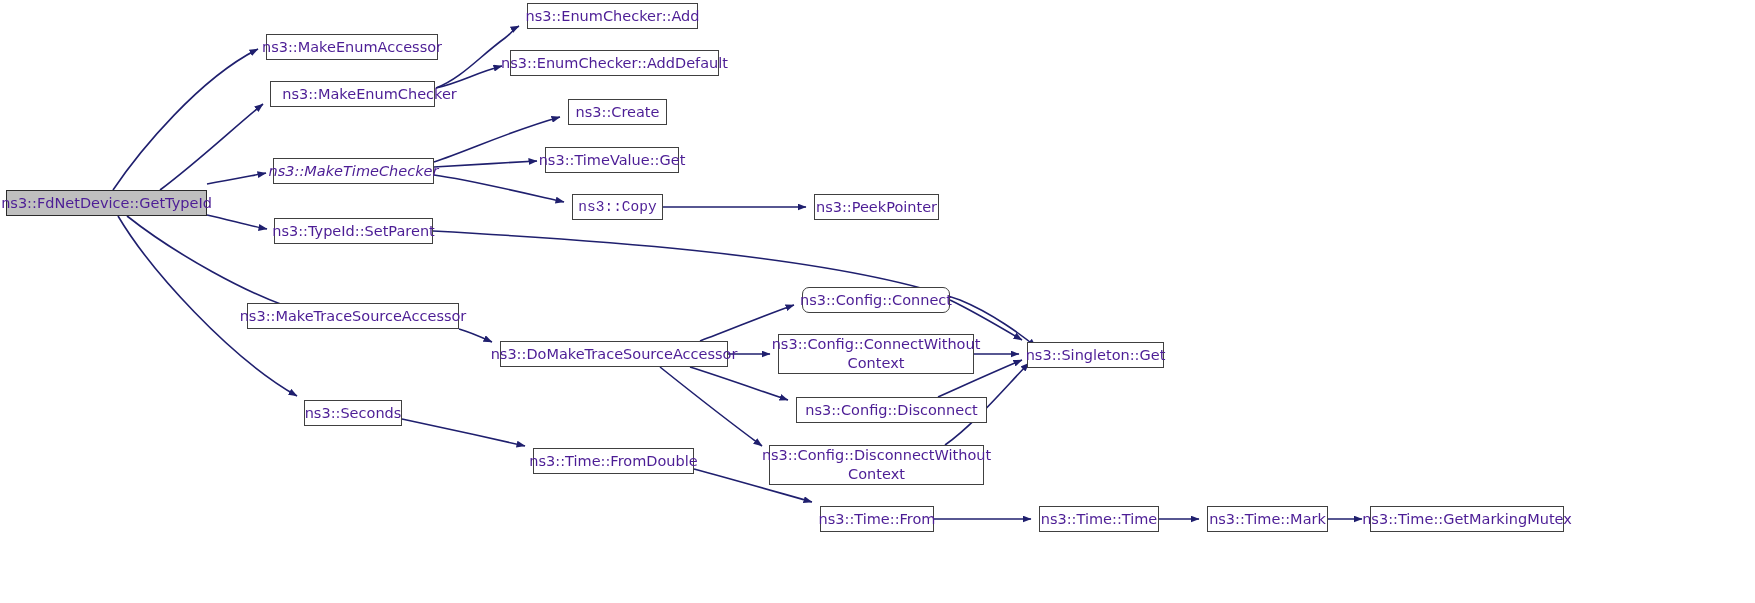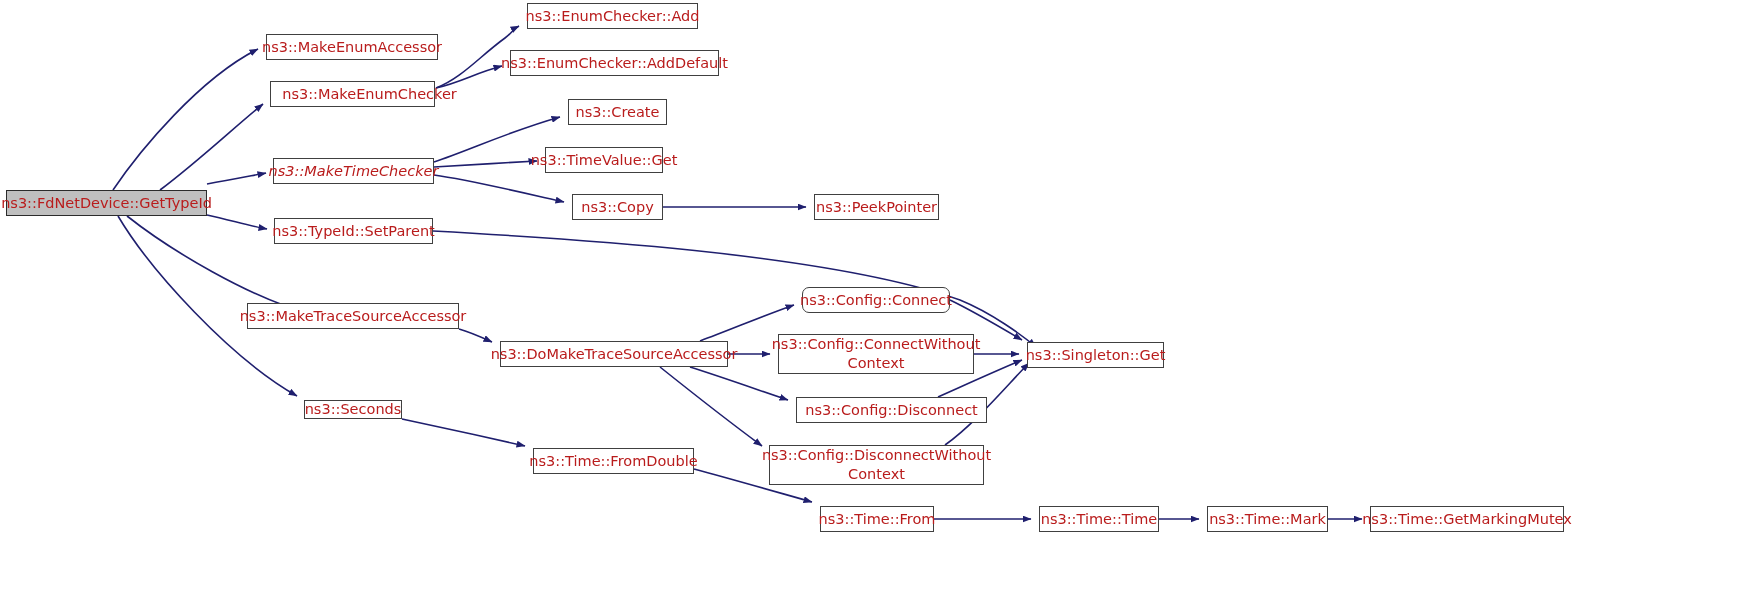--- a/index.html
+++ b/index.html
@@ -22,21 +22,21 @@
     top: 0;
     width: 1755px;
     height: 603px;
     pointer-events: none;
   }
   .node {
     position: absolute;
     box-sizing: border-box;
     border: 1px solid #404040;
     background: #ffffff;
-    color: #b91c1c;
+    color: #4c1d95;
     font-size: 14.5px;
     line-height: 1.28;
     display: flex;
     align-items: center;
     justify-content: center;
     text-align: center;
     white-space: pre-line;
     padding: 0 6px;
     z-index: 3;
   }
@@ -86,33 +86,33 @@
       </g>
   </svg>
   <div id="node-group">
       <div class="node root" style="left: 6px; top: 190px; width: 201px; height: 26px;"><span>ns3::FdNetDevice::GetTypeId</span></div>
       <div class="node" style="left: 266px; top: 34px; width: 172px; height: 26px;"><span>ns3::MakeEnumAccessor</span></div>
       <div class="node" style="left: 270px; top: 81px; width: 165px; height: 26px; padding-left: 40px;"><span>ns3::MakeEnumChecker</span></div>
       <div class="node" style="left: 527px; top: 3px; width: 171px; height: 26px;"><span>ns3::EnumChecker::Add</span></div>
       <div class="node" style="left: 510px; top: 50px; width: 209px; height: 26px;"><span>ns3::EnumChecker::AddDefault</span></div>
       <div class="node" style="left: 273px; top: 158px; width: 161px; height: 26px; font-style: italic;"><span>ns3::MakeTimeChecker</span></div>
       <div class="node" style="left: 568px; top: 99px; width: 99px; height: 26px;"><span>ns3::Create</span></div>
-      <div class="node" style="left: 545px; top: 147px; width: 118px; height: 26px;"><span>ns3::TimeValue::Get</span></div>
-      <div class="node" style="left: 572px; top: 194px; width: 91px; height: 26px;"><span>ns3::Copy</span></div>
+      <div class="node" style="left: 545px; top: 147px; width: 134px; height: 26px;"><span>ns3::TimeValue::Get</span></div>
+      <div class="node" style="left: 572px; top: 194px; width: 91px; height: 26px; font-family: Liberation Mono, monospace;"><span>ns3::Copy</span></div>
       <div class="node" style="left: 814px; top: 194px; width: 125px; height: 26px;"><span>ns3::PeekPointer</span></div>
       <div class="node" style="left: 274px; top: 218px; width: 159px; height: 26px;"><span>ns3::TypeId::SetParent</span></div>
       <div class="node" style="left: 247px; top: 303px; width: 212px; height: 26px;"><span>ns3::MakeTraceSourceAccessor</span></div>
       <div class="node" style="left: 500px; top: 341px; width: 228px; height: 26px;"><span>ns3::DoMakeTraceSourceAccessor</span></div>
       <div class="node" style="left: 802px; top: 287px; width: 148px; height: 26px; border-radius: 7px;"><span>ns3::Config::Connect</span></div>
       <div class="node" style="left: 778px; top: 334px; width: 196px; height: 40px;"><span>ns3::Config::ConnectWithout
 Context</span></div>
       <div class="node" style="left: 796px; top: 397px; width: 191px; height: 26px;"><span>ns3::Config::Disconnect</span></div>
       <div class="node" style="left: 769px; top: 445px; width: 215px; height: 40px;"><span>ns3::Config::DisconnectWithout
 Context</span></div>
       <div class="node" style="left: 1027px; top: 342px; width: 137px; height: 26px;"><span>ns3::Singleton::Get</span></div>
-      <div class="node" style="left: 304px; top: 400px; width: 98px; height: 19px; text-align: right;"><span>ns3::Seconds</span></div>
+      <div class="node" style="left: 304px; top: 400px; width: 98px; height: 26px; text-align: right;"><span>ns3::Seconds</span></div>
       <div class="node" style="left: 533px; top: 448px; width: 161px; height: 26px;"><span>ns3::Time::FromDouble</span></div>
       <div class="node" style="left: 820px; top: 506px; width: 114px; height: 26px;"><span>ns3::Time::From</span></div>
       <div class="node" style="left: 1039px; top: 506px; width: 120px; height: 26px;"><span>ns3::Time::Time</span></div>
       <div class="node" style="left: 1207px; top: 506px; width: 121px; height: 26px;"><span>ns3::Time::Mark</span></div>
       <div class="node" style="left: 1370px; top: 506px; width: 194px; height: 26px;"><span>ns3::Time::GetMarkingMutex</span></div>
     </div>
 </div>
 
 </body></html>

